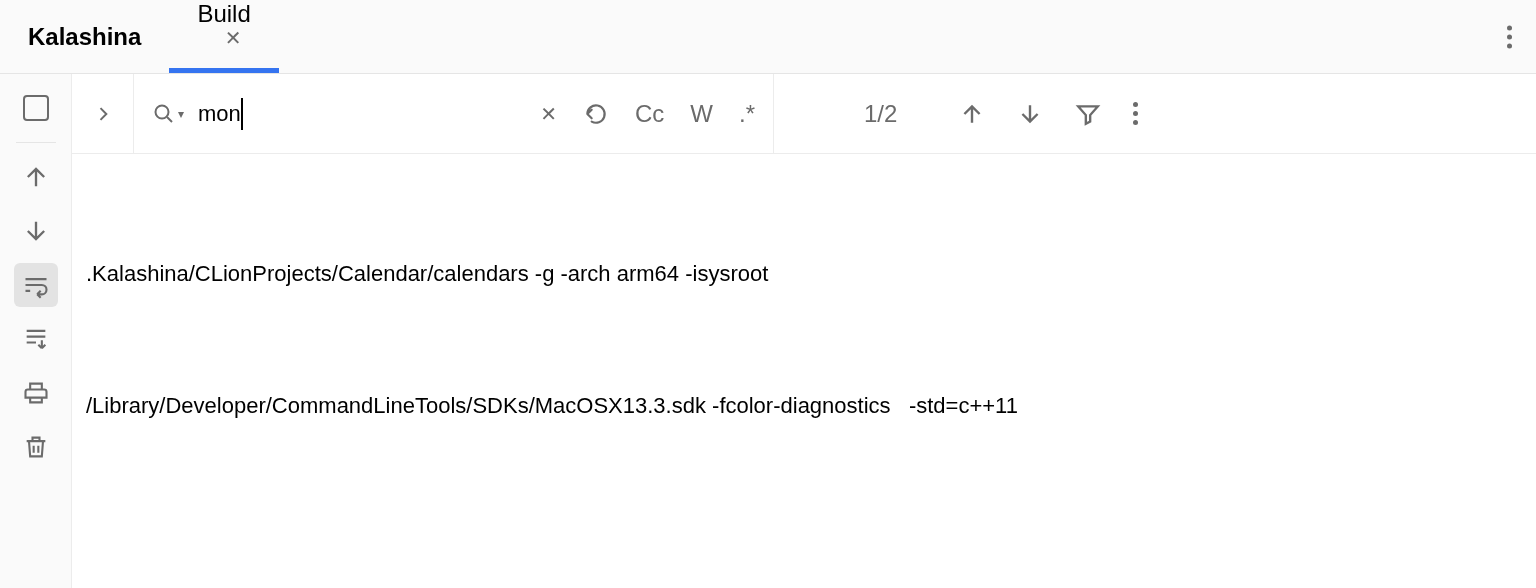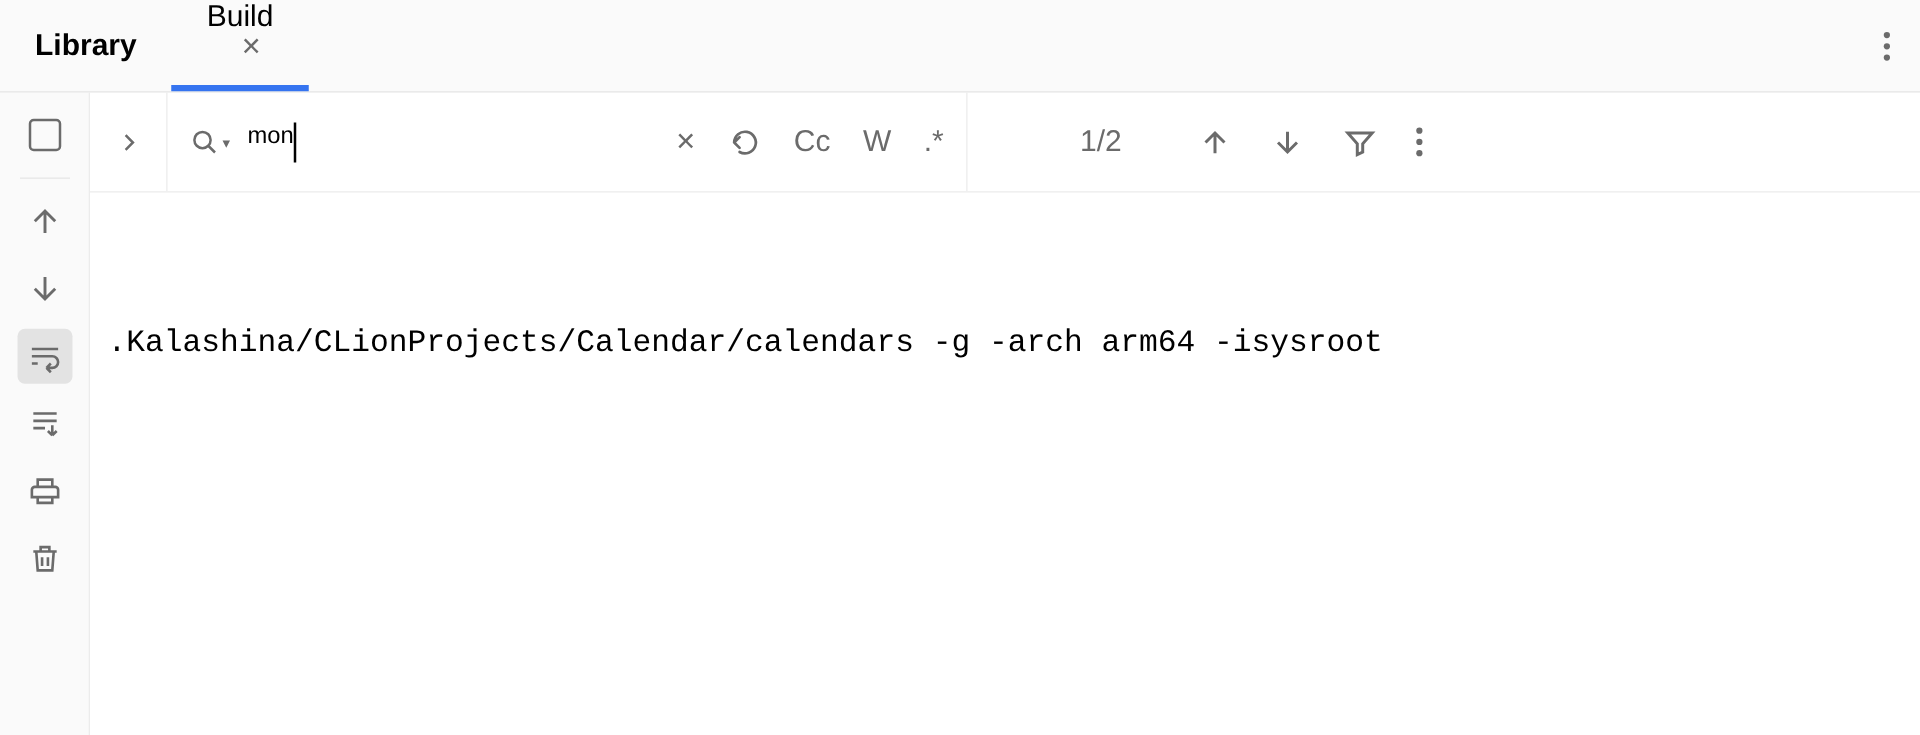--- a/index.html
+++ b/index.html
@@ -20,41 +20,41 @@
     .rail-btn svg { width: 28px; height: 28px; stroke: currentColor; fill: none; stroke-width: 2; }
     .rail-sep { width: 40px; height: 1px; background: #e5e5e5; margin: 2px 0; }
     .checkbox-box { width: 26px; height: 26px; border: 2.5px solid #6b6b6b; border-radius: 4px; }
     .main { flex: 1; display: flex; flex-direction: column; min-width: 0; }
     .search-bar { display: flex; align-items: center; height: 80px; border-bottom: 1px solid #ececec; }
     .expand-cell { width: 62px; display: flex; align-items: center; justify-content: center; border-right: 1px solid #ececec; height: 100%; color: #6b6b6b; cursor: pointer; font-size: 20px; }
     .search-field { flex: 0 0 640px; display: flex; align-items: center; padding: 0 18px; height: 100%; border-right: 1px solid #ececec; gap: 14px; }
     .search-field .mag { color: #6b6b6b; display: flex; align-items: center; }
     .search-field .mag svg { width: 24px; height: 24px; stroke: currentColor; fill: none; stroke-width: 2; }
     .search-field .mag .caret { font-size: 12px; margin-left: 2px; }
-    .search-input-wrap { flex: 1; display: flex; font-size: 19px; font-family: inherit; position: relative; }
+    .search-input-wrap { flex: 1; display: flex; align-items: center; font-size: 22px; font-family: inherit; position: relative; }
     .search-input-text { color: #000; }
     .search-caret { width: 2px; height: 32px; background: #000; margin-left: 0px; animation: blink 1.1s steps(1) infinite; }
     @keyframes blink { 50% { opacity: 0; } }
     .search-icons { display: flex; align-items: center; gap: 26px; color: #6b6b6b; font-size: 24px; }
     .search-icons .ico { cursor: pointer; display: flex; align-items: center; justify-content: center; }
     .search-icons .txt { font-family: Liberation Sans, sans-serif; letter-spacing: 0; }
     .search-right { flex: 1; display: flex; align-items: center; padding: 0 30px; gap: 32px; }
     .match-count { color: #6b6b6b; font-size: 24px; margin-left: 60px; margin-right: 30px; }
     .nav-ico { color: #6b6b6b; cursor: pointer; display: flex; align-items: center; }
     .nav-ico svg { width: 26px; height: 26px; stroke: currentColor; fill: none; stroke-width: 2.2; }
-    .output { flex: 1; overflow: auto; padding: 10px 22px 0 14px; font-family: Liberation Mono, monospace; font-size: 25px; line-height: 44px; color: #000; white-space: pre; }
+    .output { flex: 1; overflow: auto; padding: 10px 22px 0 14px; font-family: Liberation Sans, sans-serif; font-size: 22px; line-height: 44px; color: #000; white-space: pre; }
     .output .row { display: block; }
   </style>
 </head>
 <body>
 
 <div class="root">
   <div class="tabs-bar">
     <div class="tab inactive">
-      <span>Library</span>
+      <span>Kalashina</span>
     </div>
     <div class="tab active">
       <span>Build</span>
       <span class="close-x">✕</span>
     </div>
     <div class="kebab-right">
       <span></span>
         <span></span>
         <span></span>
     </div>
@@ -149,20 +149,21 @@
           <span class="nav-ico" style="flex-direction:column;gap:4px;">
             <span style="width:5px;height:5px;border-radius:50%;background:#6b6b6b;display:block;"></span>
             <span style="width:5px;height:5px;border-radius:50%;background:#6b6b6b;display:block;"></span>
             <span style="width:5px;height:5px;border-radius:50%;background:#6b6b6b;display:block;"></span>
           </span>
         </div>
       </div>
 
       <div class="output">
         <span class="row">.Kalashina/CLionProjects/Calendar/calendars -g -arch arm64 -isysroot</span>
+        <span class="row">/Library/Developer/CommandLineTools/SDKs/MacOSX13.3.sdk -fcolor-diagnostics   -std=c++11</span>
         
         
         
         
         
         
         
       </div>
     </div>
   </div>

